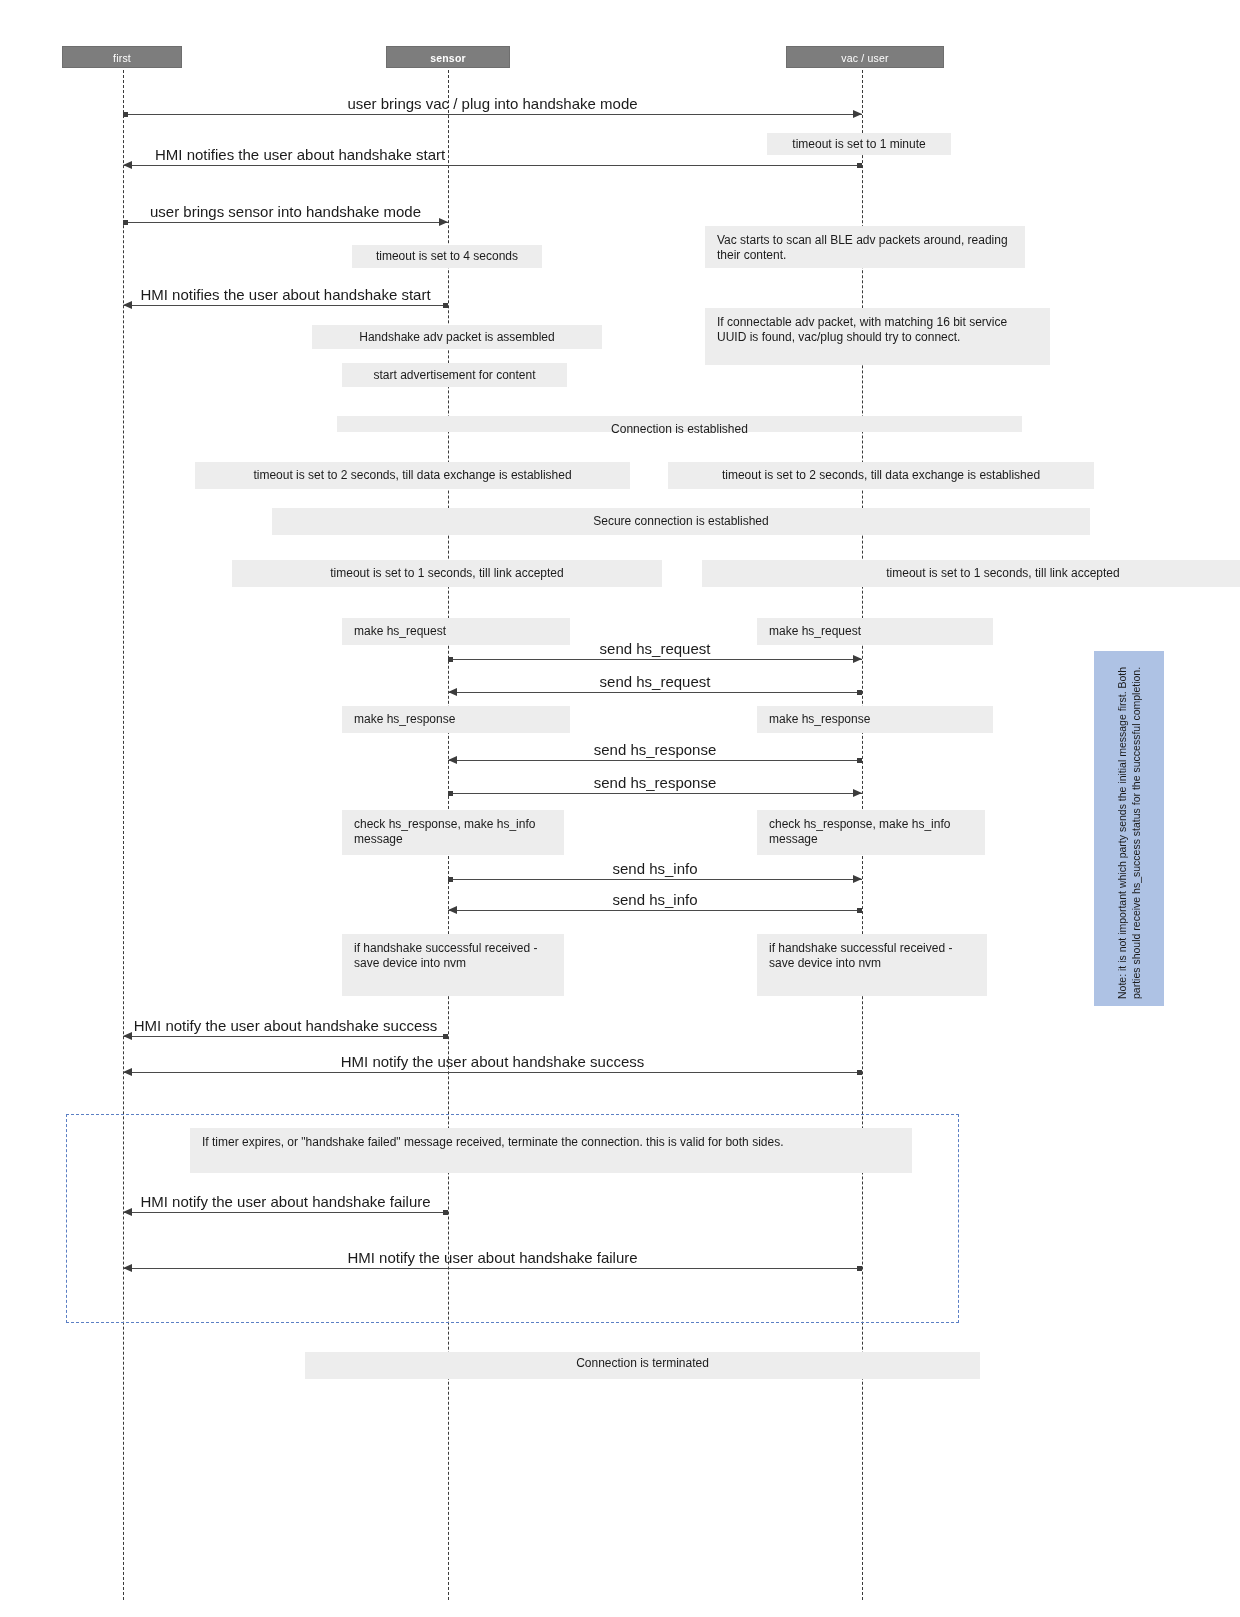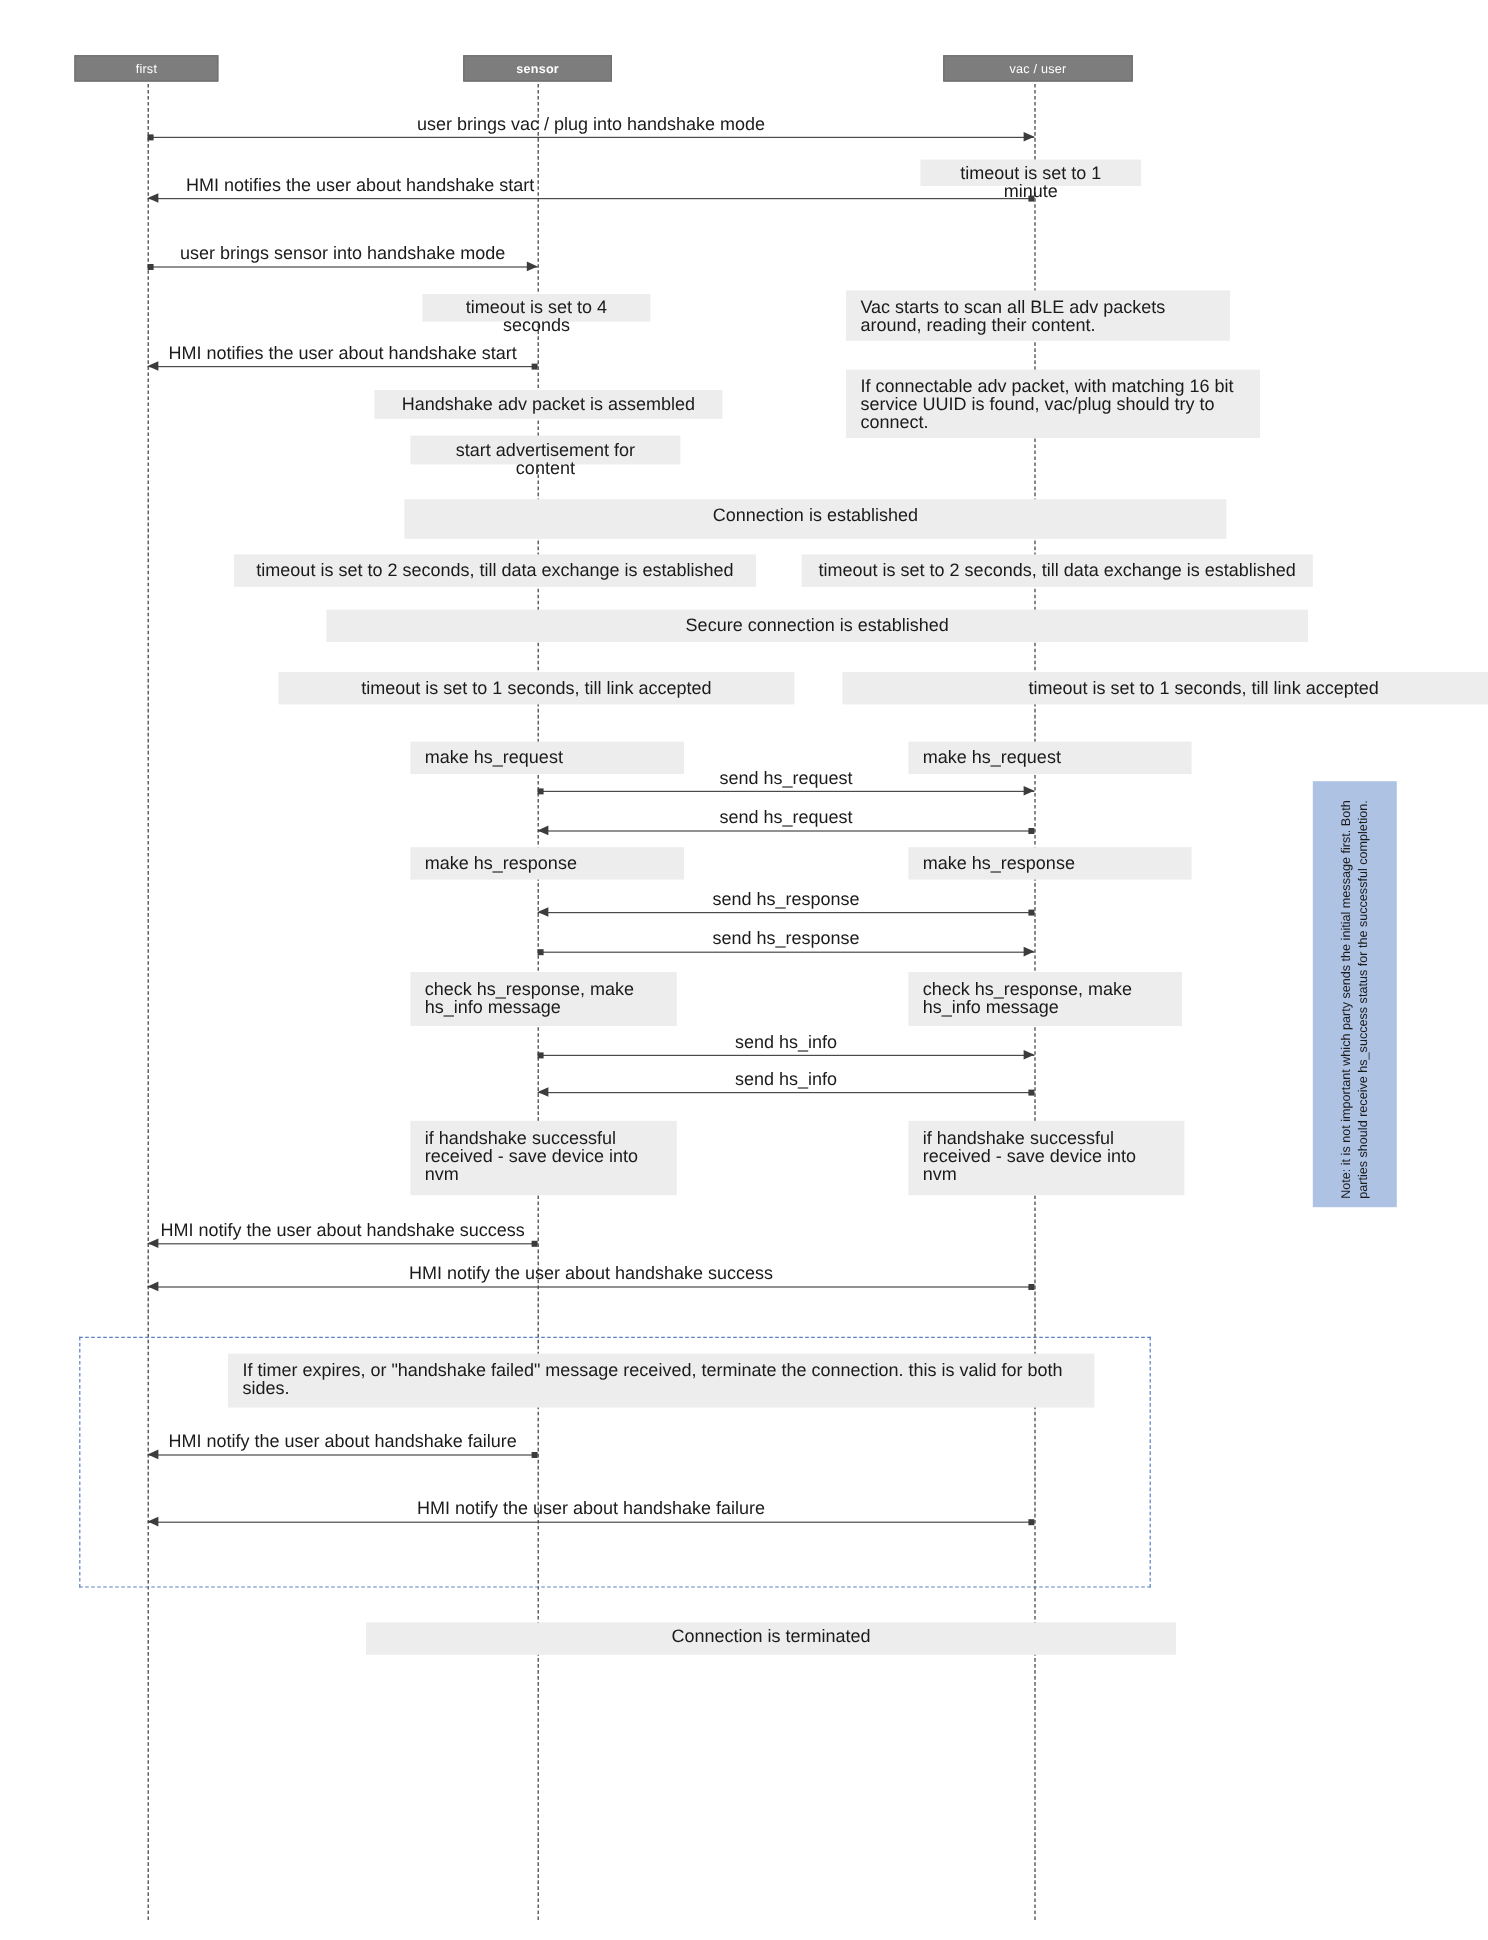--- a/index.html
+++ b/index.html
@@ -40,21 +40,21 @@
     text-align: center;
     letter-spacing: 0.2px;
     box-sizing: border-box;
   }
 
   
   .note {
     position: absolute;
     background: #ededed;
     color: #1b1b1b;
-    font-size: 15px;
+    font-size: 12px;
     line-height: 15px;
     box-sizing: border-box;
     padding: 7px 12px;
   }
   .note.center { text-align: center; }
   .note.left   { text-align: left; }
 
   
   .msg {
     position: absolute;
@@ -171,21 +171,21 @@
     <div class="label lbl-left" style="left:32px;">HMI notifies the user about handshake start</div>
   </div>
 
   <div class="msg" style="left:123px; width:325px; top:222px;">
     <div class="line"></div>
     <div class="tail at-left"></div>
     <div class="head to-right"></div>
     <div class="label lbl-center">user brings sensor into handshake mode</div>
   </div>
 
-  <div class="note left" style="left:705px; top:226px; width:320px; height:42px;margin-top:16px;">
+  <div class="note left" style="left:705px; top:226px; width:320px; height:42px;">
     <span>Vac starts to scan all BLE adv packets around, reading their content.</span>
   </div>
 
   <div class="note center" style="left:352px; top:245px; width:190px; height:23px; padding-top:4px;">
     <span>timeout is set to 4 seconds</span>
   </div>
 
   <div class="msg" style="left:123px; width:325px; top:305px;">
     <div class="line"></div>
     <div class="tail at-right"></div>
@@ -198,21 +198,21 @@
   </div>
 
   <div class="note center" style="left:312px; top:325px; width:290px; height:24px; padding-top:5px;">
     <span>Handshake adv packet is assembled</span>
   </div>
 
   <div class="note center" style="left:342px; top:363px; width:225px; height:24px; padding-top:5px;">
     <span>start advertisement for content</span>
   </div>
 
-  <div class="note center" style="left:337px; top:416px; width:685px; height:33px; padding-top:6px;">
+  <div class="note center" style="left:337px; top:416px; width:685px; height:16px; padding-top:6px;">
     <span>Connection is established</span>
   </div>
 
   <div class="note center" style="left:195px; top:462px; width:435px; height:27px; padding-top:6px;">
     <span>timeout is set to 2 seconds, till data exchange is established</span>
   </div>
   <div class="note center" style="left:668px; top:462px; width:426px; height:27px; padding-top:6px;">
     <span>timeout is set to 2 seconds, till data exchange is established</span>
   </div>
 

